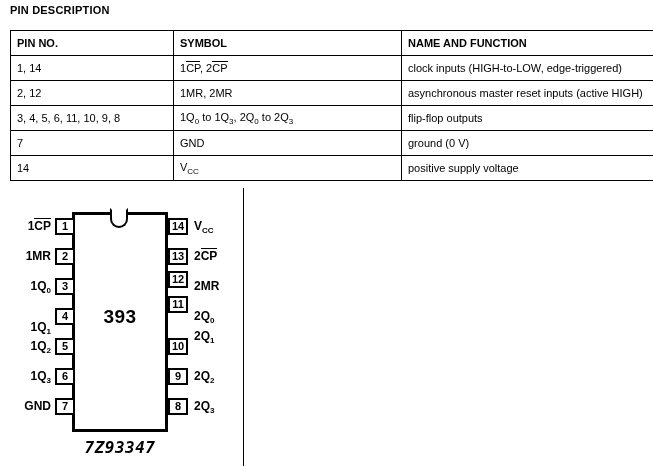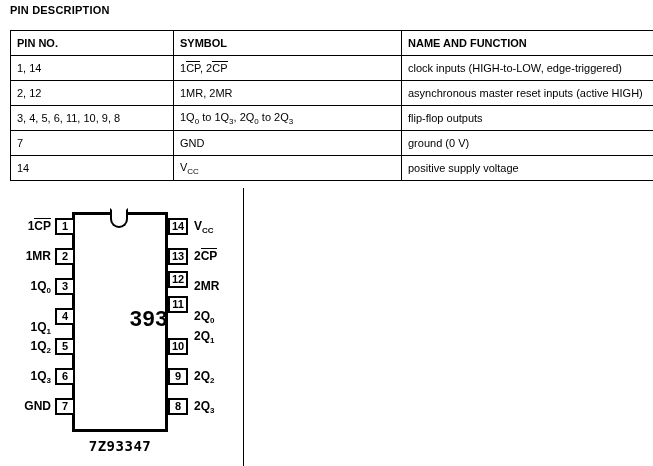--- a/index.html
+++ b/index.html
@@ -95,35 +95,36 @@
     border-radius: 0 0 9px 9px;
     background: #ffffff;
     box-sizing: border-box;
     z-index: 3;
   }
   #chip-label {
     position: absolute;
     left: 72px;
     top: 118px;
     width: 96px;
-    text-align: right;
-    font-size: 22px;
+    text-align: center;
+    font-size: 19px;
     font-weight: bold;
     letter-spacing: 0.5px;
   }
   #chip-partcode {
     position: absolute;
     left: 72px;
     top: 250px;
     width: 96px;
     text-align: center;
-    font-size: 14px;
+    font-size: 16px;
     font-weight: bold;
     font-family: "DejaVu Sans Mono", monospace;
     letter-spacing: 0.5px;
+    font-style: italic;
   }
 
   .pin-box {
     position: absolute;
     width: 20px;
     height: 17px;
     border: 2px solid #000000;
     box-sizing: border-box;
     background: #ffffff;
     font-size: 11px;

